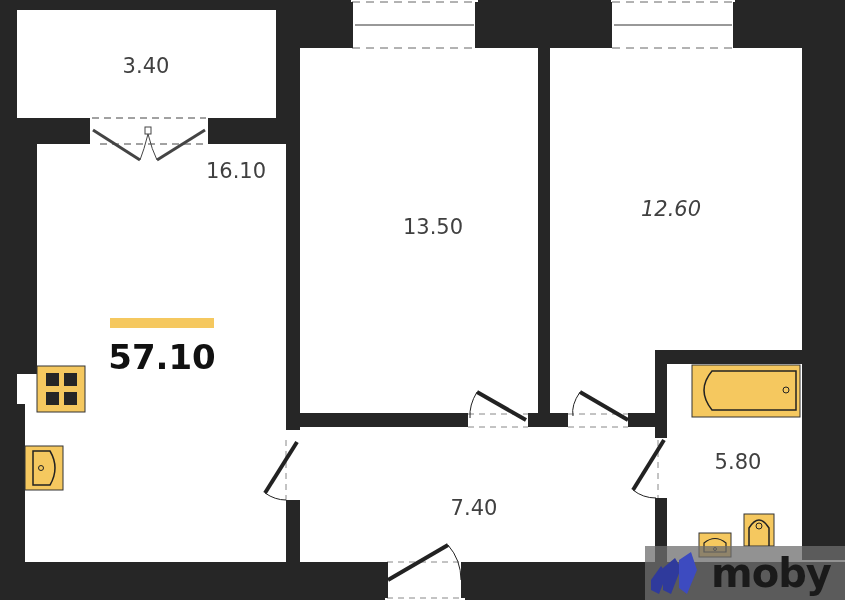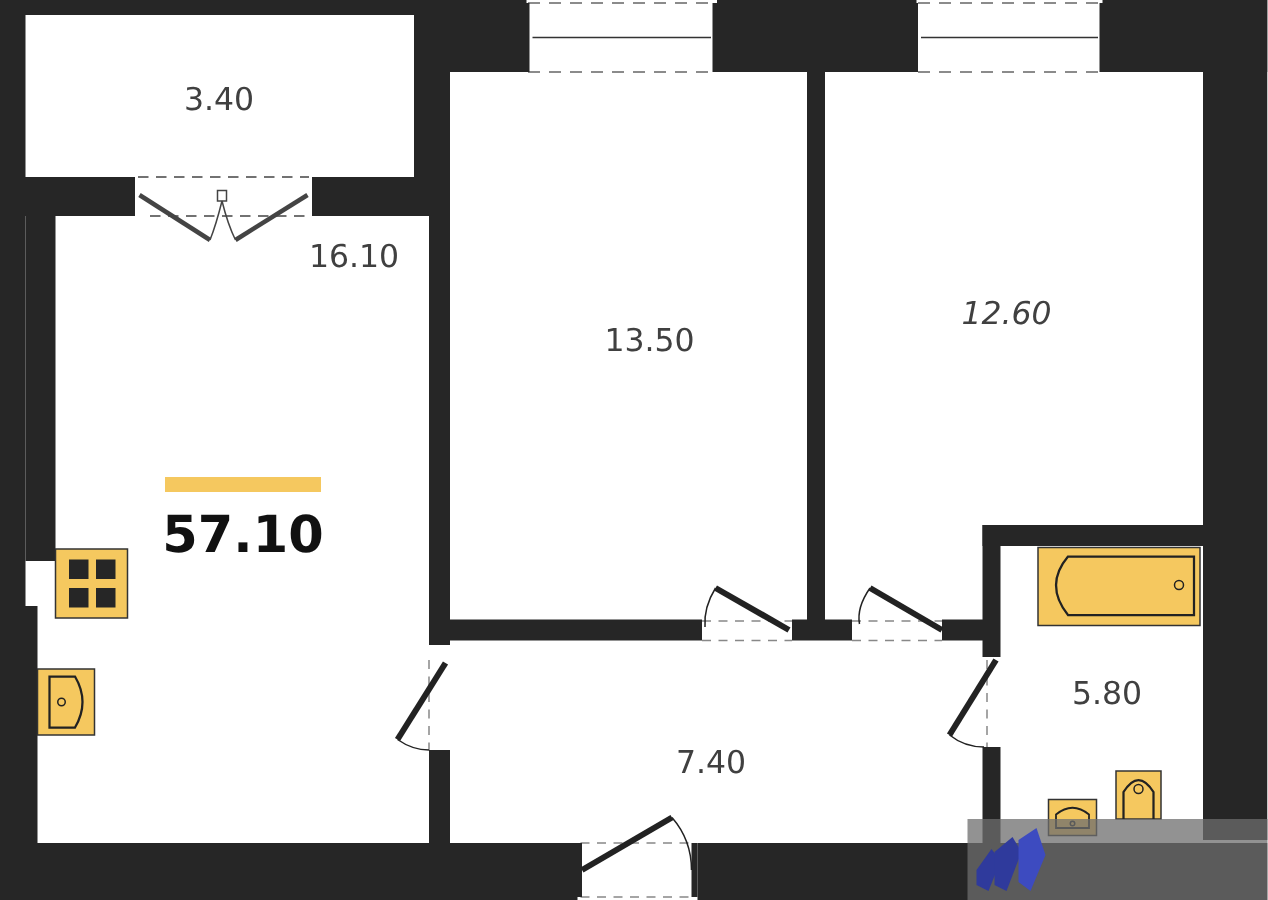--- a/index.html
+++ b/index.html
@@ -141,13 +141,14 @@
 
 <div class="total-bar" style="left:110px; top:318px; width:104px; height:10px;"></div>
 <div class="total" style="left:162px; top:357px;">57.10</div>
 
 <div class="logo">
   <svg width="60" height="46" viewBox="0 0 60 46">
     <path d="M6 30 L16 16 L22 24 L14 44 L6 40 Z" fill="#2f3a9c"></path>
     <path d="M18 18 L30 8 L36 18 L26 44 L18 40 Z" fill="#2f3a9c"></path>
     <path d="M34 10 L46 2 L52 20 L42 44 L34 38 Z" fill="#3d4bc0"></path>
   </svg>
+  <span class="logo-text">moby</span>
 </div>
 
 </body></html>

